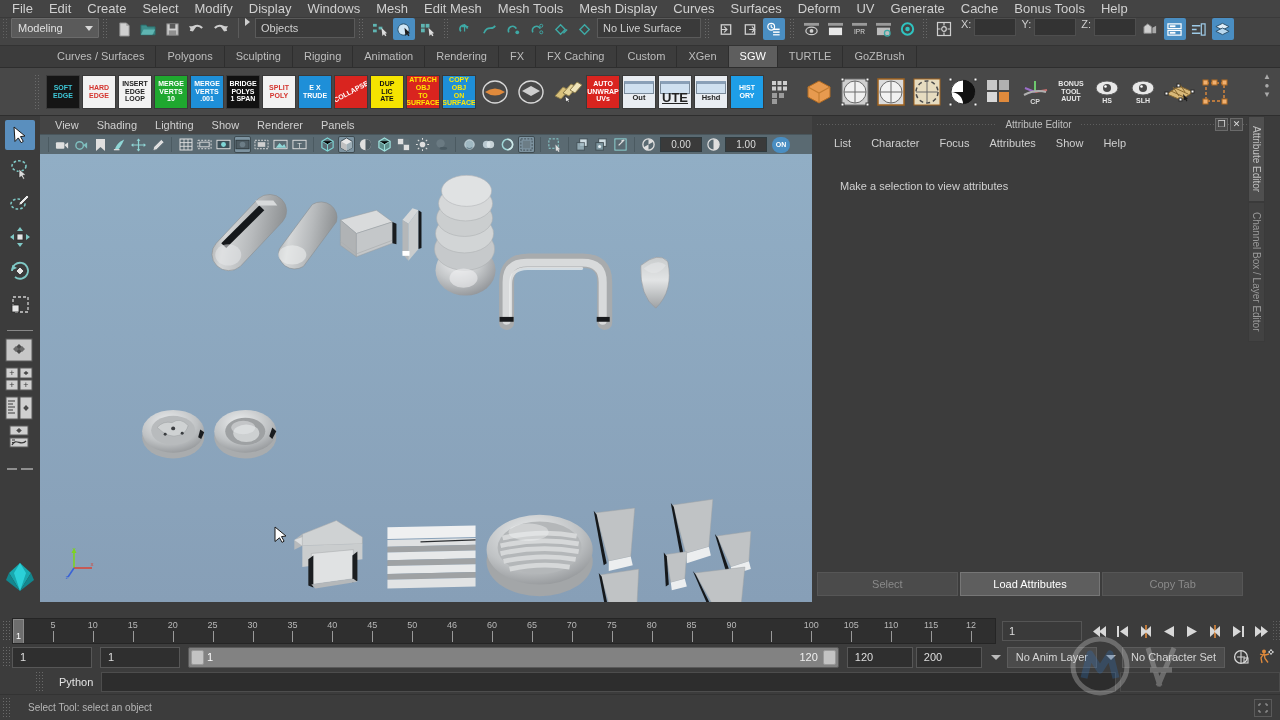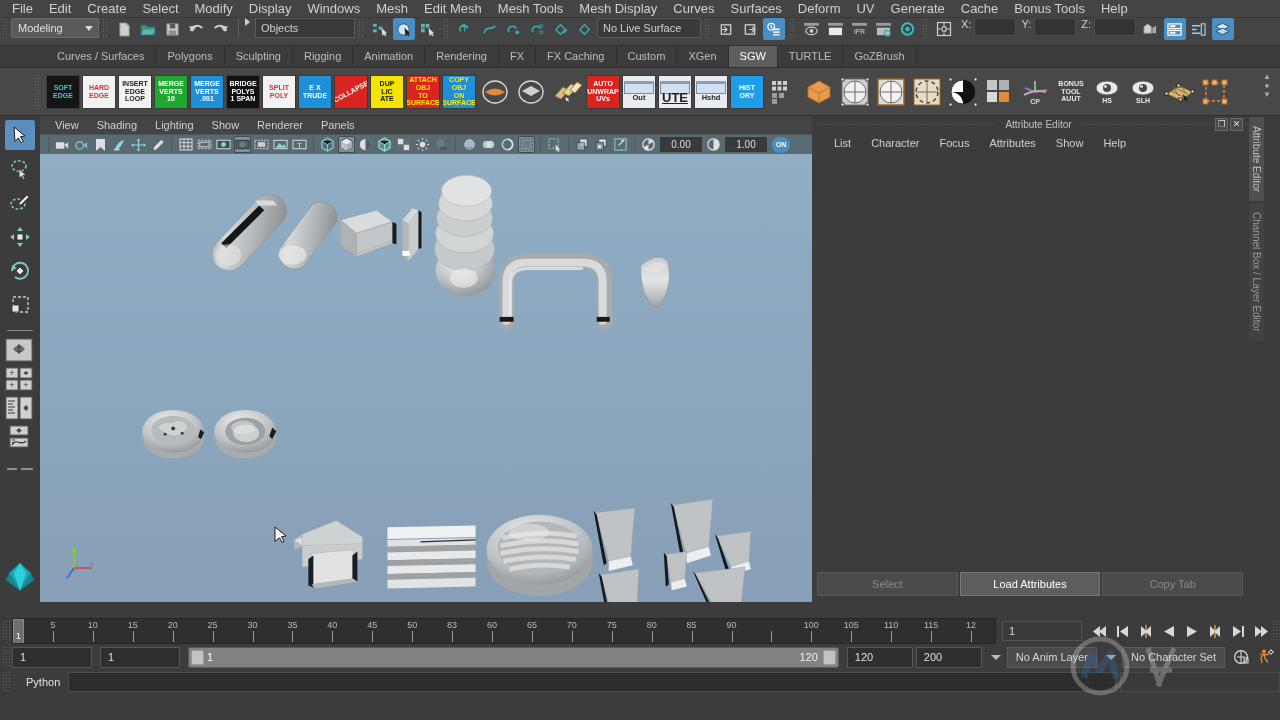--- a/index.html
+++ b/index.html
@@ -222,21 +222,21 @@
     height:21px; background:#4b4b4b; border:1px solid #5c5c5c; color:#d6d6d6;
     font-size:11px; line-height:19px; padding:0 8px; margin-right:3px;
   }
   .tri-d{ width:0;height:0;border-left:5px solid transparent;border-right:5px solid transparent;
     border-top:5px solid #bbb; margin:0 6px; }
   .ricon{ width:22px;height:22px;display:flex;align-items:center;justify-content:center;margin:0 2px;}
 
   
   .cmd-row{
     position:absolute; left:0; right:0; bottom:26px; height:24px; background:#3c3c3c;
-    display:flex; align-items:center;
+    display:flex; align-items:center;padding-left:33px;
   }
   .cmd-lbl{ font-size:11px; color:#e3e3e3; width:56px; padding-left:14px; }
   .cmd-in{ height:20px; background:#2d2d2d; border:1px solid #4d4d4d; flex:1; margin-right:4px;}
   .cmd-out{ width:160px; height:20px; background:#3a3a3a; border:1px solid #4a4a4a; }
   .statusbar{
     position:absolute; left:0; right:0; bottom:0; height:26px; background:#3c3c3c;
     display:flex; align-items:center; border-top:1px solid #333;
   }
   .statusbar .txt{ font-size:10px; color:#b6b6b6; padding-left:16px; }
   .wm{
@@ -1249,20 +1249,23 @@
       </div>
     </div>
     <div class="ae-menubar" id="aemenu">
         <div class="mi">List</div>
         <div class="mi">Character</div>
         <div class="mi">Focus</div>
         <div class="mi">Attributes</div>
         <div class="mi">Show</div>
         <div class="mi">Help</div>
       </div>
+    <div class="ae-body">
+      <div class="ae-msg">Make a selection to view attributes</div>
+    </div>
     <div class="ae-btnrow" id="aebtns">
         <div class="ae-btn">Select</div>
         <div class="ae-btn primary">Load Attributes</div>
         <div class="ae-btn">Copy Tab</div>
       </div>
     <div class="vtabs" id="vtabs">
         <div class="vtab">Attribute Editor</div>
         <div class="vtab inactive">Channel Box / Layer Editor</div>
       </div>
   </div>
@@ -1286,21 +1289,21 @@
         <div class="tl-lbl" style="left: 24.3902%;">30</div>
         <div class="tl-mark" style="left: 24.3902%;"></div>
         <div class="tl-lbl" style="left: 28.4553%;">35</div>
         <div class="tl-mark" style="left: 28.4553%;"></div>
         <div class="tl-lbl" style="left: 32.5203%;">40</div>
         <div class="tl-mark" style="left: 32.5203%;"></div>
         <div class="tl-lbl" style="left: 36.5854%;">45</div>
         <div class="tl-mark" style="left: 36.5854%;"></div>
         <div class="tl-lbl" style="left: 40.6504%;">50</div>
         <div class="tl-mark" style="left: 40.6504%;"></div>
-        <div class="tl-lbl" style="left: 44.7154%;">83</div>
+        <div class="tl-lbl" style="left: 44.7154%;">46</div>
         <div class="tl-mark" style="left: 44.7154%;"></div>
         <div class="tl-lbl" style="left: 48.7805%;">60</div>
         <div class="tl-mark" style="left: 48.7805%;"></div>
         <div class="tl-lbl" style="left: 52.8455%;">65</div>
         <div class="tl-mark" style="left: 52.8455%;"></div>
         <div class="tl-lbl" style="left: 56.9106%;">70</div>
         <div class="tl-mark" style="left: 56.9106%;"></div>
         <div class="tl-lbl" style="left: 60.9756%;">75</div>
         <div class="tl-mark" style="left: 60.9756%;"></div>
         <div class="tl-lbl" style="left: 65.0407%;">80</div>
@@ -1407,20 +1410,30 @@
     </div>
   </div>
 
   <div class="cmd-row">
     <div class="tl-grip"></div>
     <div class="cmd-lbl">Python</div>
     <div class="cmd-in"><span></span></div>
     <div class="cmd-out"><span></span></div>
   </div>
 
+  <div class="statusbar">
+    <div class="tl-grip"></div>
+    <div class="txt">Select Tool: select an object</div>
+    <div style="flex:1"></div>
+    <div style="width:18px;height:18px;margin-right:8px;border:1px solid #5a5a5a;display:flex;align-items:center;justify-content:center;">
+      <svg width="10" height="10" viewBox="0 0 10 10">
+          <path d="M1 1h2M7 1h2M1 9h2M7 9h2M1 1v2M1 7v2M9 1v2M9 7v2" stroke="#9a9a9a" stroke-width="1.2"></path>
+        </svg>
+    </div>
+  </div>
 
   <div class="wm">
     <svg width="200" height="62" viewBox="0 0 200 62">
       <circle cx="38" cy="30" r="27" fill="none" stroke="#dcdcdc" stroke-width="5"></circle>
       <path d="M22 42 L28 18 L38 34 L48 18 L54 42" fill="none" stroke="#2f6fb5" stroke-width="7" stroke-linejoin="round"></path>
       <path d="M86 12 L98 50 M112 12 L96 50 M88 34 L110 34" stroke="#dcdcdc" stroke-width="5" fill="none"></path>
     </svg>
   </div>
 
 </div>

